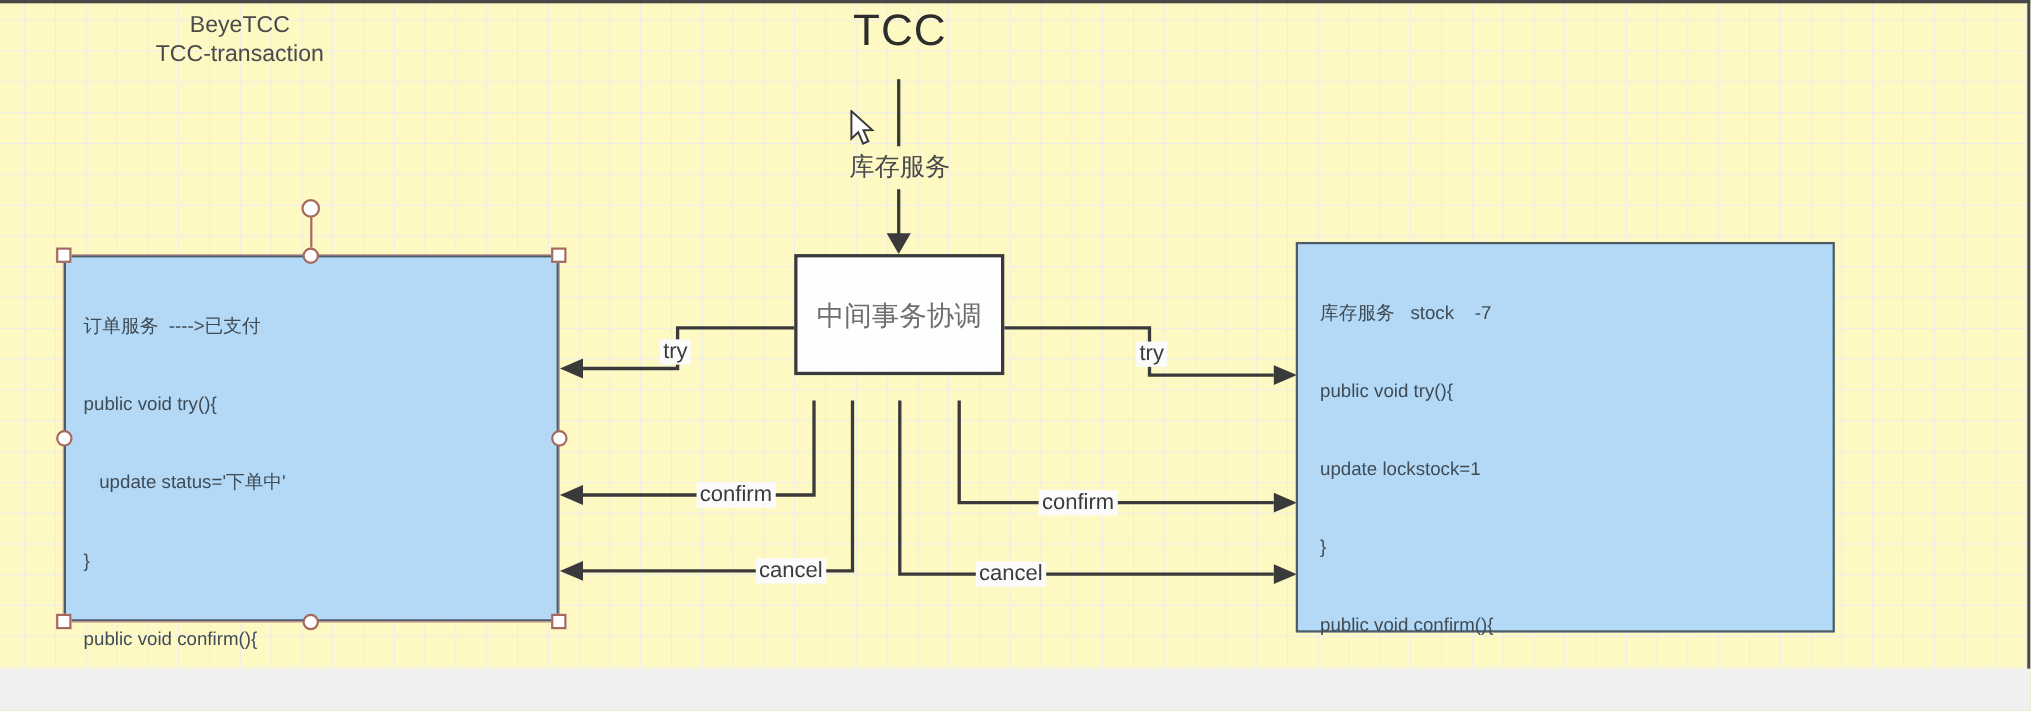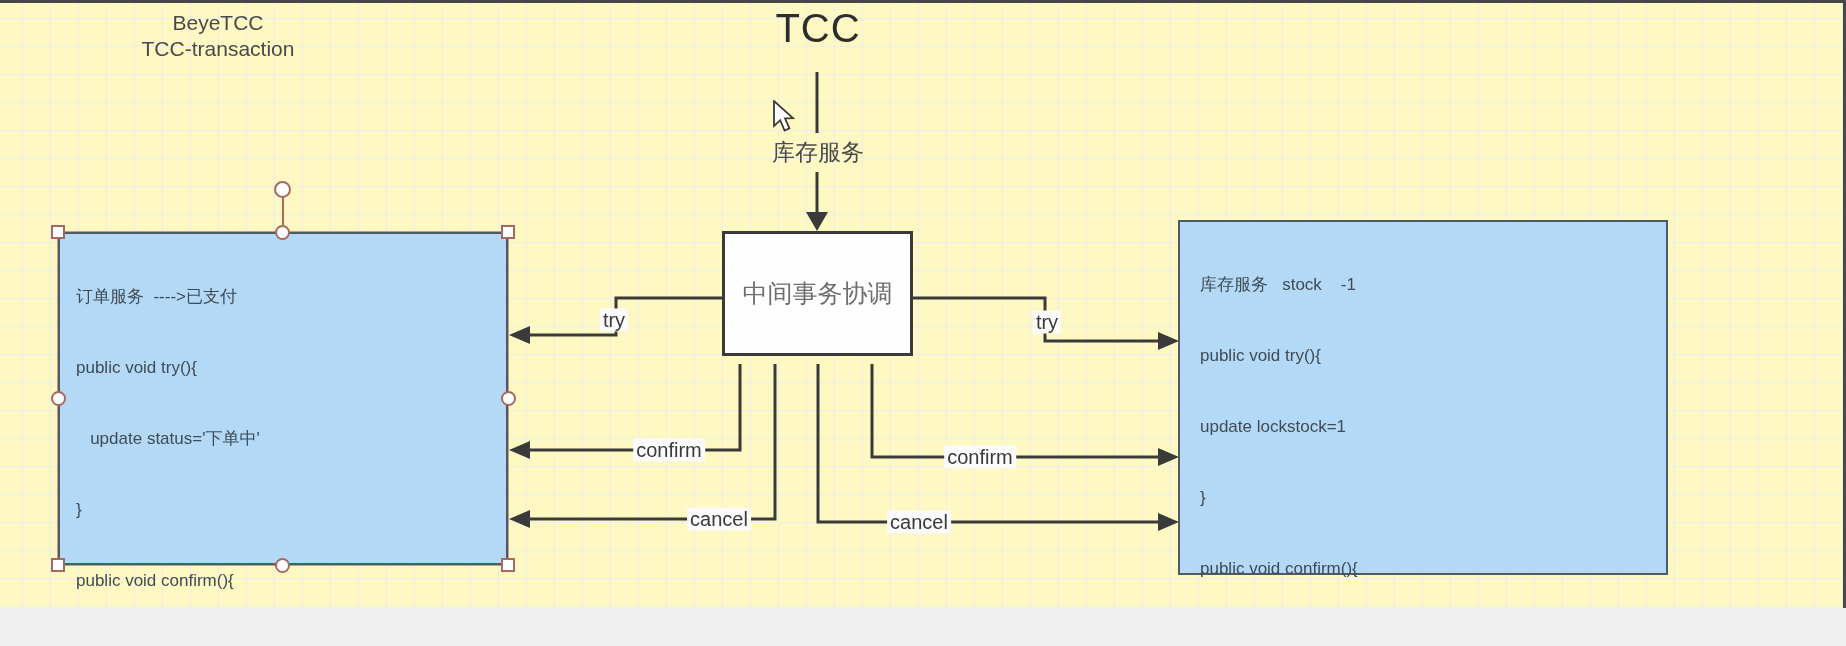--- a/index.html
+++ b/index.html
@@ -30,21 +30,21 @@
   }
   .request-label{
     position:absolute;left:818px;top:152px;transform:translate(-50%,-50%);
     font-size:23px;color:#4a4a4a;white-space:nowrap;
   }
 
   svg.wires{position:absolute;left:0;top:0;width:1846px;height:646px;pointer-events:none;}
   svg.wires *{pointer-events:auto;}
 
   .coordinator-box{
-    position:absolute;left:722px;top:231px;width:191px;height:125px;
+    position:absolute;left:722px;top:231px;width:191px;height:110px;
     background:#fefefe;border:3px solid #3a3a3a;box-sizing:border-box;
     display:flex;align-items:center;justify-content:center;
   }
   .coordinator-box .label{font-size:25px;color:#6e6e6e;white-space:nowrap;}
 
   .service-box{
     position:absolute;background:#b3d9f6;border:2px solid #4e5a64;box-sizing:border-box;
     color:#3f4b55;font-size:17px;
   }
   .order-box{left:58px;top:232px;width:450px;height:333px;outline:1px solid #d4968b;}
@@ -140,21 +140,21 @@
       
       
       
       
       
     </div>
   </div>
 
   <div class="service-box stock-box">
     <div class="code">
-      <div>库存服务   stock    -1</div>
+      <div>库存服务   stock    -7</div>
       <div>public void try(){</div>
       <div>update lockstock=1</div>
       <div>}</div>
       <div>public void confirm(){</div>
       
       
       
       
       
       

